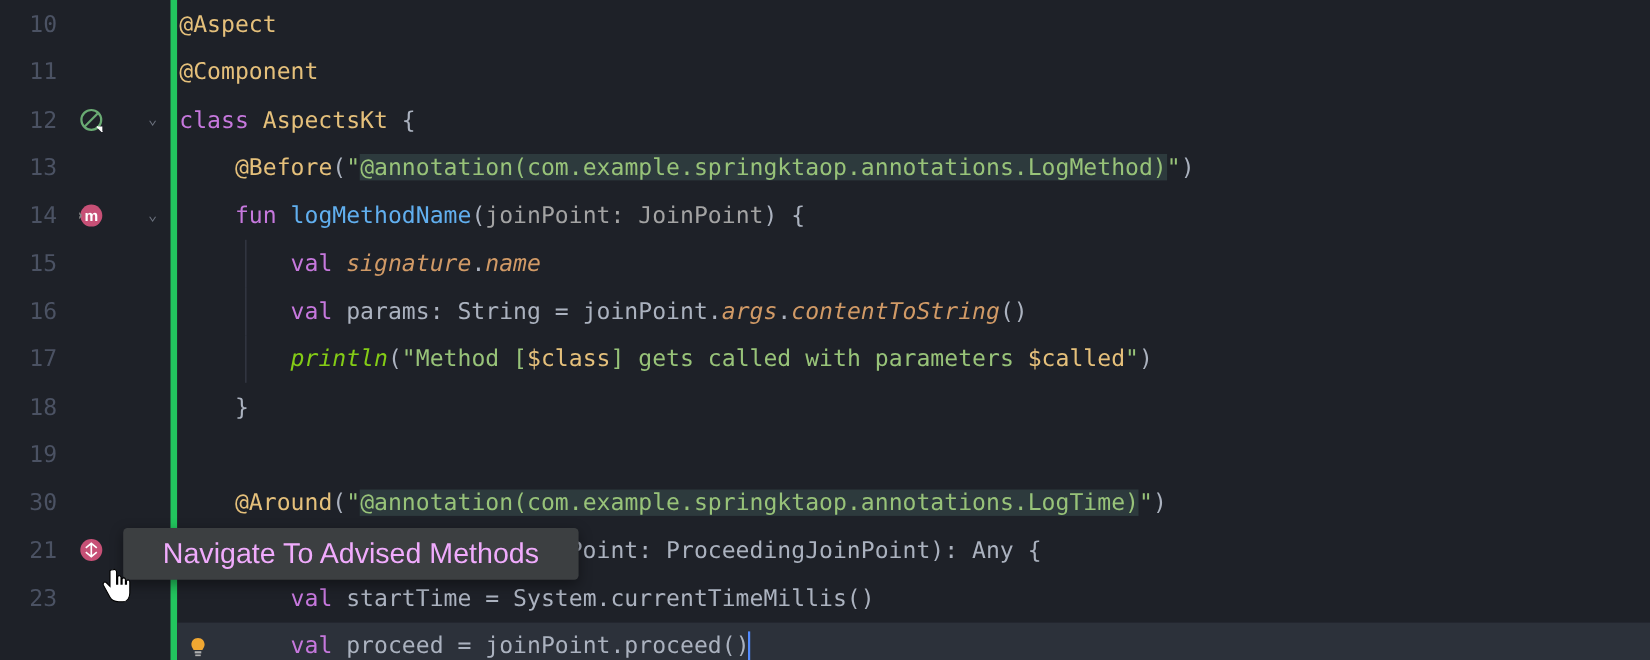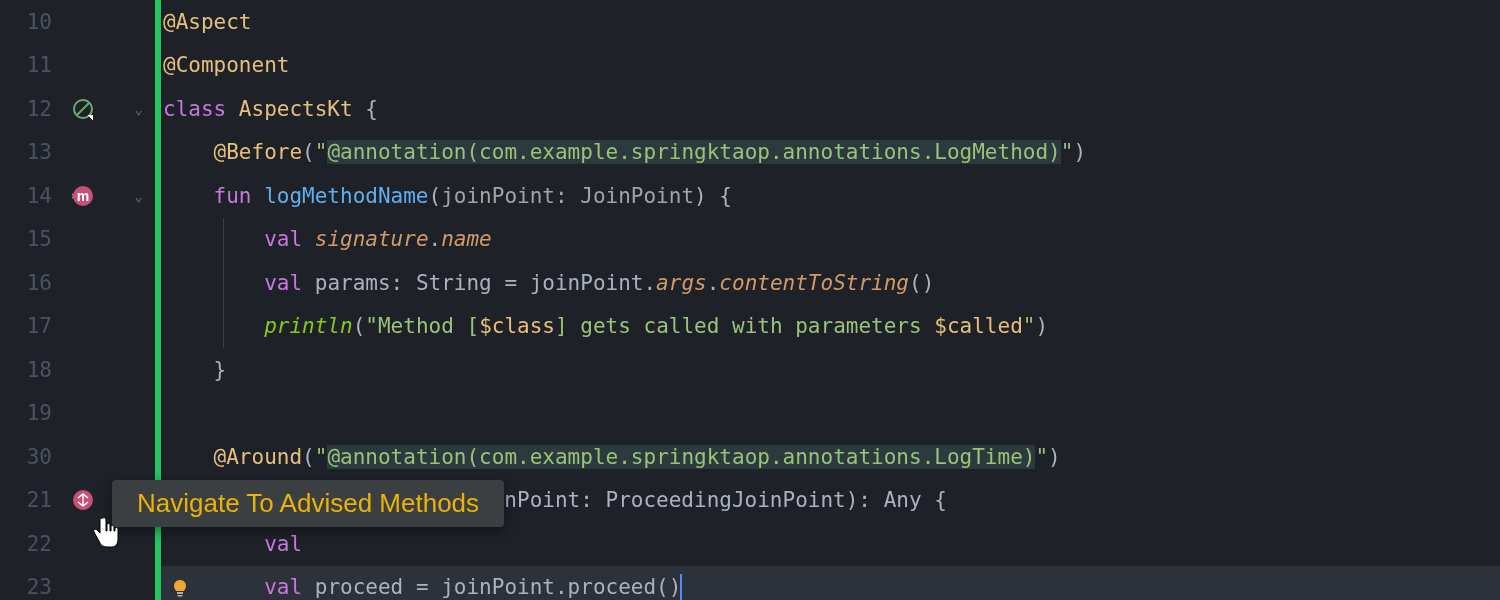--- a/index.html
+++ b/index.html
@@ -86,22 +86,22 @@
   .c-prop { color: #d19a66; font-style: italic; }
   .c-punc { color: #abb2bf; }
   .c-ident { color: #abb2bf; }
   .c-println { color: #84cc16; font-style: italic; }
   .c-plain { color: #abb2bf; }
 
   
   .tooltip {
     position: absolute;
     background: #3c3f41;
-    color: #eab308;
-    padding: 8px 25px;
+    color: #f0abfc;
+    padding: 8px 36px;
     border-radius: 4px;
     font-family: -apple-system, 'Segoe UI', sans-serif;
     font-size: 26px;
     left: 112px;
     top: 480px;
     box-shadow: 0 4px 12px rgba(0,0,0,0.4);
     z-index: 100;
   }
 
   .cursor-hand {
@@ -194,42 +194,39 @@
         <div class="line-number">30</div>
       </div>
       <div class="gutter-row">
         <div class="line-number">21</div>
         <div class="gutter-icons">
           <svg class="icon-aspect" viewBox="0 0 22 22">
             <circle cx="11" cy="11" r="10" fill="#c75076"></circle>
             <path d="M11 5 L11 17 M6 9 L11 5 L16 9 M6 13 L11 17 L16 13" stroke="#fff" stroke-width="1.5" fill="none"></path>
           </svg>
         </div>
-      </div>
-      <div class="gutter-row">
-        <div class="line-number">22</div>
       </div>
       <div class="gutter-row">
         <div class="line-number">23</div>
       </div>
     </div>
   <div class="code-area" id="code">
       <div class="code-line"><span></span><span class="c-ann">@Aspect</span></div>
       <div class="code-line"><span></span><span class="c-ann">@Component</span></div>
       <div class="code-line"><span></span><span class="c-kw">class </span><span class="c-type">AspectsKt </span><span class="c-punc">{</span></div>
       <div class="code-line"><span>    </span><span class="c-ann">@Before</span><span class="c-punc">(</span><span class="c-str">"</span><span class="c-str hl-ann">@annotation(com.example.springktaop.annotations.LogMethod)</span><span class="c-str">"</span><span class="c-punc">)</span></div>
       <div class="code-line"><span>    </span><span class="c-kw">fun </span><span class="c-fn">logMethodName</span><span class="c-punc">(</span><span class="c-param">joinPoint: JoinPoint</span><span class="c-punc">) {</span></div>
       <div class="code-line"><span>        </span><div class="indent-guide" style="left: 62px;"></div><span class="c-kw">val </span><span class="c-prop">signature</span><span class="c-ident">.</span><span class="c-prop">name</span></div>
       <div class="code-line"><span>        </span><div class="indent-guide" style="left: 62px;"></div><span class="c-kw">val </span><span class="c-ident">params: String = joinPoint.</span><span class="c-prop">args</span><span class="c-ident">.</span><span class="c-prop">contentToString</span><span class="c-punc">()</span></div>
       <div class="code-line"><span>        </span><div class="indent-guide" style="left: 62px;"></div><span class="c-println">println</span><span class="c-punc">(</span><span class="c-str">"Method [</span><span class="c-ann">$class</span><span class="c-str">] gets called with parameters </span><span class="c-ann">$called</span><span class="c-str">"</span><span class="c-punc">)</span></div>
       <div class="code-line"><span>    </span><span class="c-punc">}</span></div>
       <div class="code-line"><span></span></div>
       <div class="code-line"><span>    </span><span class="c-ann">@Around</span><span class="c-punc">(</span><span class="c-str">"</span><span class="c-str hl-ann">@annotation(com.example.springktaop.annotations.LogTime)</span><span class="c-str">"</span><span class="c-punc">)</span></div>
       <div class="code-line"><span>    </span><span class="c-plain">                    joinPoint: ProceedingJoinPoint): Any {</span></div>
-      <div class="code-line"><span>        </span><span class="c-kw">val </span></div>
+      <div class="code-line"><span>        </span><span class="c-kw">val </span><span class="c-ident">startTime = System.currentTimeMillis()</span></div>
       <div class="code-line hl-line"><span>        </span><span class="c-kw">val </span><span class="c-ident">proceed = joinPoint.proceed</span><span class="c-punc">()</span><span class="caret"></span></div>
     </div>
 </div>
 
 <div class="tooltip">Navigate To Advised Methods</div>
 
 <div class="bulb">
   <svg width="20" height="20" viewBox="0 0 20 20">
     <path d="M10 2 C6 2 4 5 4 8 C4 10 5 11 6 13 L14 13 C15 11 16 10 16 8 C16 5 14 2 10 2 Z" fill="#f0a732"></path>
     <rect x="7" y="14" width="6" height="2" fill="#b0b0b0"></rect>

